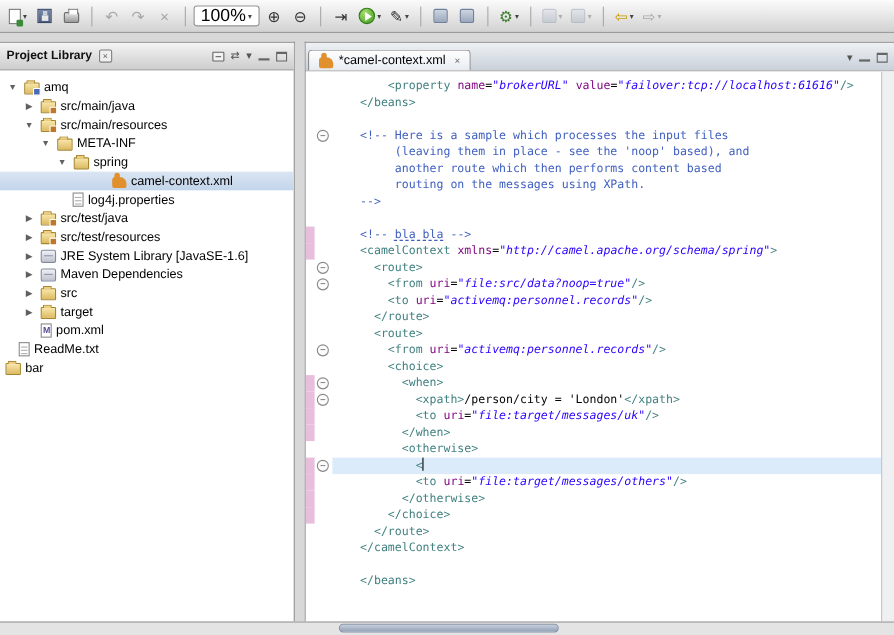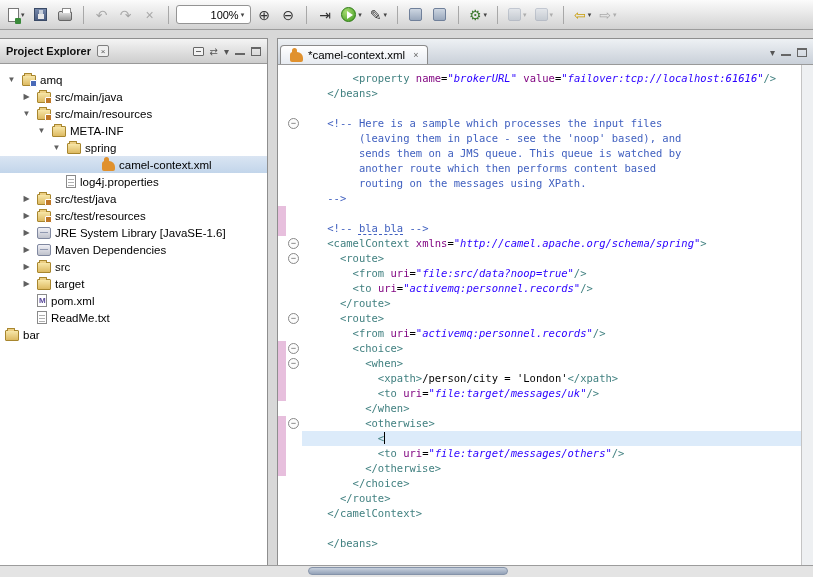--- a/index.html
+++ b/index.html
@@ -11,21 +11,21 @@
   .toolbar { position:absolute; top:0; left:0; right:0; height:30px;
     background:linear-gradient(#fbfbfb,#d2d2d2); border-bottom:1px solid #9c9c9c;
     display:flex; align-items:center; padding:0 5px; gap:2px; }
   .tb-btn { height:24px; min-width:22px; display:flex; align-items:center; justify-content:center;
     border-radius:3px; padding:0 3px; font-size:14px; color:#333; }
   .tb-btn.disabled { opacity:.35; }
   .tb-btn .dd { font-size:7px; color:#444; margin-left:2px; }
   .tb-sep { width:1px; height:18px; background:#a8a8a8; margin:0 5px; }
   .tb-btn.combo { background:#fff; border:1px solid #949494; border-radius:3px; height:19px;
     font-size:11px; padding:0 6px; color:#000; }
-  .combo-text { font-size:11px;margin-left:28px; }
+  .combo-text { font-size:16px; }
   .tb-ic { display:inline-flex; align-items:center; justify-content:center; }
   .tbi-doc { width:11px; height:14px; background:#fff; border:1px solid #777; position:relative; }
   .tbi-doc::after { content:""; position:absolute; right:-3px; bottom:-3px; width:6px; height:6px;
     background:#3a8a3a; border-radius:1px; }
   .tbi-save { width:13px; height:13px; background:linear-gradient(#7688aa,#4a5c80);
     border:1px solid #3a4a66; position:relative; }
   .tbi-save::after { content:""; position:absolute; left:3px; bottom:1px; width:6px; height:5px; background:#e8e8e8; }
   .tbi-save::before { content:""; position:absolute; left:4px; top:1px; width:4px; height:4px; background:#c8d0dc; }
   .tbi-print { width:14px; height:10px; background:linear-gradient(#e4e4e4,#9a9a9a);
     border:1px solid #666; border-radius:2px; position:relative; margin-top:3px; }
@@ -200,21 +200,21 @@
         <span class="dd">▾</span>
       </div>
       <div class="tb-btn disabled">
         <span class="tb-ic">⇨</span>
         <span class="dd">▾</span>
       </div>
     </div>
 
   <div class="explorer">
     <div class="view-header">
-      <span class="view-title">Project Explorer</span>
+      <span class="view-title">Project Library</span>
       <span class="vclose">×</span>
       <div class="hdr-actions">
         <span class="hic ic-collapse"></span>
         <span class="hic">⇄</span>
         <span class="hic">▾</span>
         <span class="hic ic-min"></span>
         <span class="hic ic-max"></span>
       </div>
     </div>
     <div class="tree">
@@ -281,21 +281,21 @@
         <div class="trow" style="padding-left: 20px;">
           <span class="arrow">▶</span>
           <span class="ticon icon-folder"></span>
           <span class="tlabel">target</span>
         </div>
         <div class="trow" style="padding-left: 20px;">
           <span class="arrow"></span>
           <span class="ticon icon-pom"></span>
           <span class="tlabel">pom.xml</span>
         </div>
-        <div class="trow" style="padding-left: 20px;">
+        <div class="trow" style="">
           <span class="arrow"></span>
           <span class="ticon icon-file"></span>
           <span class="tlabel">ReadMe.txt</span>
         </div>
         <div class="trow" style="padding-left: 5px;">
           <span class="ticon icon-folder"></span>
           <span class="tlabel">bar</span>
         </div>
       </div>
   </div>
@@ -397,21 +397,20 @@
           <div class="rrow"></div>
           <div class="rrow"></div>
           <div class="rrow"></div>
         </div>
       <div class="code">
           <div class="cl"><span class="s-p">        </span><span class="s-t">&lt;property</span><span class="s-p"> </span><span class="s-a">name</span><span class="s-p">=</span><span class="s-v">"brokerURL"</span><span class="s-p"> </span><span class="s-a">value</span><span class="s-p">=</span><span class="s-v">"failover:tcp://localhost:61616"</span><span class="s-t">/&gt;</span></div>
           <div class="cl"><span class="s-p">    </span><span class="s-t">&lt;/beans&gt;</span></div>
           <div class="cl"></div>
           <div class="cl"><span class="s-c">    &lt;!-- Here is a sample which processes the input files</span></div>
           <div class="cl"><span class="s-c">         (leaving them in place - see the 'noop' based), and</span></div>
-          <div class="cl"><span class="s-c">         sends them on a JMS queue. This queue is watched by</span></div>
           <div class="cl"><span class="s-c">         another route which then performs content based</span></div>
           <div class="cl"><span class="s-c">         routing on the messages using XPath.</span></div>
           <div class="cl"><span class="s-c">    --&gt;</span></div>
           <div class="cl"></div>
           <div class="cl"><span class="s-c">    &lt;!-- </span><span class="s-u">bla bla</span><span class="s-c"> --&gt;</span></div>
           <div class="cl"><span class="s-p">    </span><span class="s-t">&lt;camelContext</span><span class="s-p"> </span><span class="s-a">xmlns</span><span class="s-p">=</span><span class="s-v">"http://camel.apache.org/schema/spring"</span><span class="s-t">&gt;</span></div>
           <div class="cl"><span class="s-p">      </span><span class="s-t">&lt;route&gt;</span></div>
           <div class="cl"><span class="s-p">        </span><span class="s-t">&lt;from</span><span class="s-p"> </span><span class="s-a">uri</span><span class="s-p">=</span><span class="s-v">"file:src/data?noop=true"</span><span class="s-t">/&gt;</span></div>
           <div class="cl"><span class="s-p">        </span><span class="s-t">&lt;to</span><span class="s-p"> </span><span class="s-a">uri</span><span class="s-p">=</span><span class="s-v">"activemq:personnel.records"</span><span class="s-t">/&gt;</span></div>
           <div class="cl"><span class="s-p">      </span><span class="s-t">&lt;/route&gt;</span></div>

